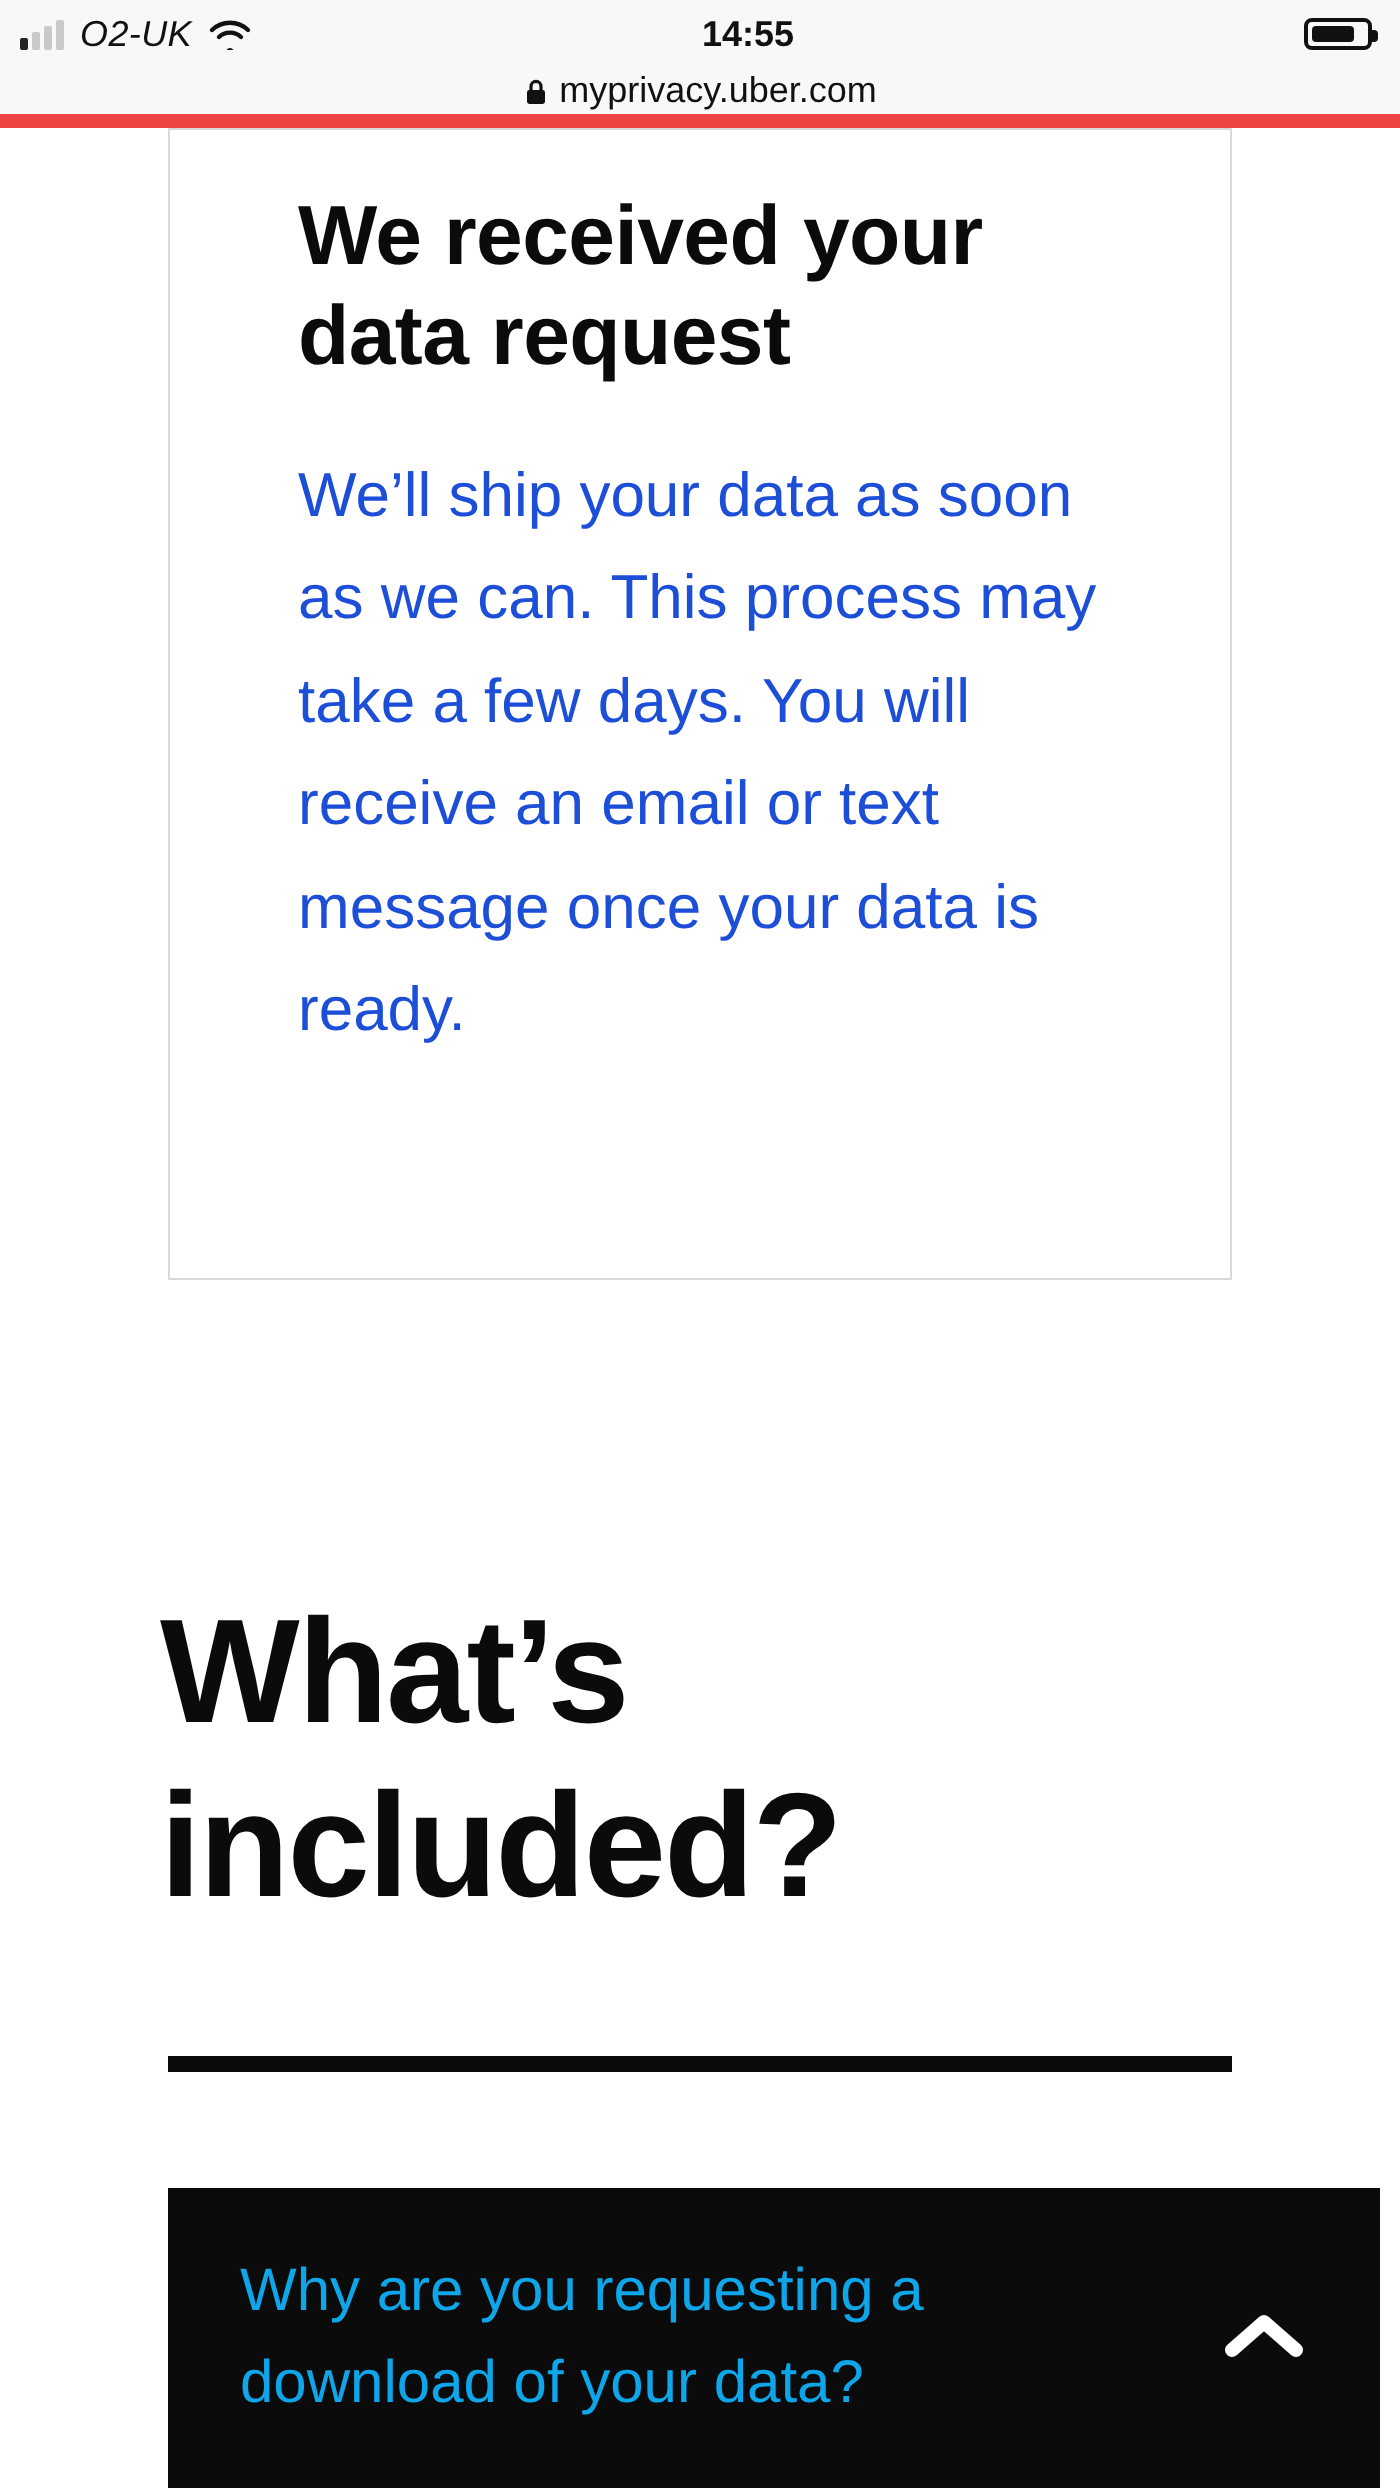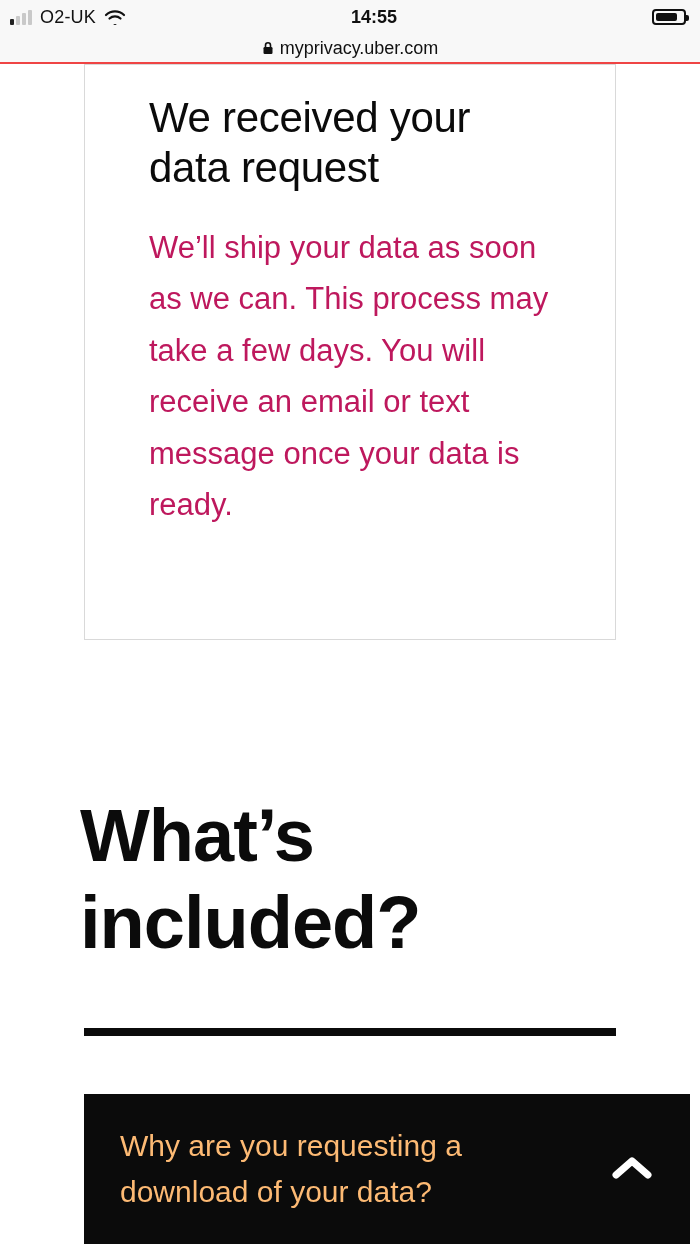--- a/index.html
+++ b/index.html
@@ -7,46 +7,46 @@
 
     
     .status-bar { height: 34px; background: #f8f8f8; display: flex; align-items: center; justify-content: space-between; padding: 0 14px 0 10px; border-bottom: 0; }
     .status-left { display: flex; align-items: center; gap: 8px; }
     .signal-bars { display: flex; align-items: flex-end; gap: 2px; }
     .signal-bars span { width: 4px; background: #c9c9c9; border-radius: 1px; }
     .signal-bars span:nth-child(1){ height: 6px; background:#222; }
     .signal-bars span:nth-child(2){ height: 9px; }
     .signal-bars span:nth-child(3){ height: 12px; }
     .signal-bars span:nth-child(4){ height: 15px; }
-    .carrier { font-size: 18px; color: #111; letter-spacing: 0.2px; }
+    .carrier { font-size: 18px; color: #111; letter-spacing: 0.2px; font-style: italic; }
     .wifi-icon svg { display:block; }
     .status-center { position: absolute; left: 50%; transform: translateX(-50%); font-size: 18px; font-weight: 600; color:#111;margin-left:24px; }
     .status-right { display: flex; align-items: center; }
     .battery { width: 34px; height: 16px; border: 2px solid #111; border-radius: 4px; position: relative; }
     .battery:after { content:""; position:absolute; right:-5px; top:4px; width:3px; height:6px; background:#111; border-radius: 0 2px 2px 0; }
     .battery .level { position:absolute; left:2px; top:2px; bottom:2px; width: 70%; background:#111; border-radius: 2px; }
 
     
-    .url-bar { height: 30px; background: #f8f8f8; display:flex; align-items:center; justify-content:center; gap:6px; border-bottom: 2px solid #ef4444; }
+    .url-bar { height: 30px; background: #f8f8f8; display:flex; align-items:center; justify-content:center; gap:6px; border-bottom: 7px solid #ef4444; }
     .lock-icon svg { display:block; }
     .url-text { font-size: 18px; color:#111; }
 
     
     .page { position: relative; width: 700px; height: calc(1244px - 34px - 30px); overflow: hidden; }
 
     .card { border: 1px solid #d9d9d9; margin: 0 84px 0 84px; padding: 0 64px 108px 64px; position: relative; top: 0; }
-    .card-title { font-size: 42px; font-weight: 400; color:#0b0b0b; line-height: 1.2; padding-top: 28px; padding-bottom: 10px; letter-spacing: -0.3px; }
-    .card-body { font-size: 31px; color:#be185d; line-height: 1.66; padding-top: 18px; font-weight: 400; }
+    .card-title { font-size: 42px; font-weight: 700; color:#0b0b0b; line-height: 1.2; padding-top: 28px; padding-bottom: 10px; letter-spacing: -0.3px; }
+    .card-body { font-size: 31px; color:#1d4ed8; line-height: 1.66; padding-top: 18px; font-weight: 400; }
 
     .section-heading { font-size: 74px; font-weight: 700; color:#0b0b0b; margin: 152px 84px 0 80px; line-height: 1.18; letter-spacing: -1px; }
     .rule { height: 8px; background:#0b0b0b; margin: 62px 84px 0 84px; }
     .body-peek { font-size: 34px; font-weight: 600; color:#0b0b0b; margin: 58px 84px 0 84px; line-height: 1.3; letter-spacing:-0.5px; }
 
     
-    .overlay { position: absolute; left: 84px; right: 10px; bottom: 0; height: 150px; background:#0b0b0b; color:#fdba74; display:flex; align-items:center; justify-content:space-between; padding: 16px 36px; }
+    .overlay { position: absolute; left: 84px; right: 10px; bottom: 0; height: 150px; background:#0b0b0b; color:#0ea5e9; display:flex; align-items:center; justify-content:space-between; padding: 16px 36px; }
     .overlay-text { font-size: 30px; line-height: 1.55; max-width: 420px; font-weight: 400; }
     .chevron-up-icon svg { display:block; }
   </style>
 </head>
 <body>
 
 <div class="status-bar">
   <div class="status-left">
     <span class="signal-bars">
       <span></span>

